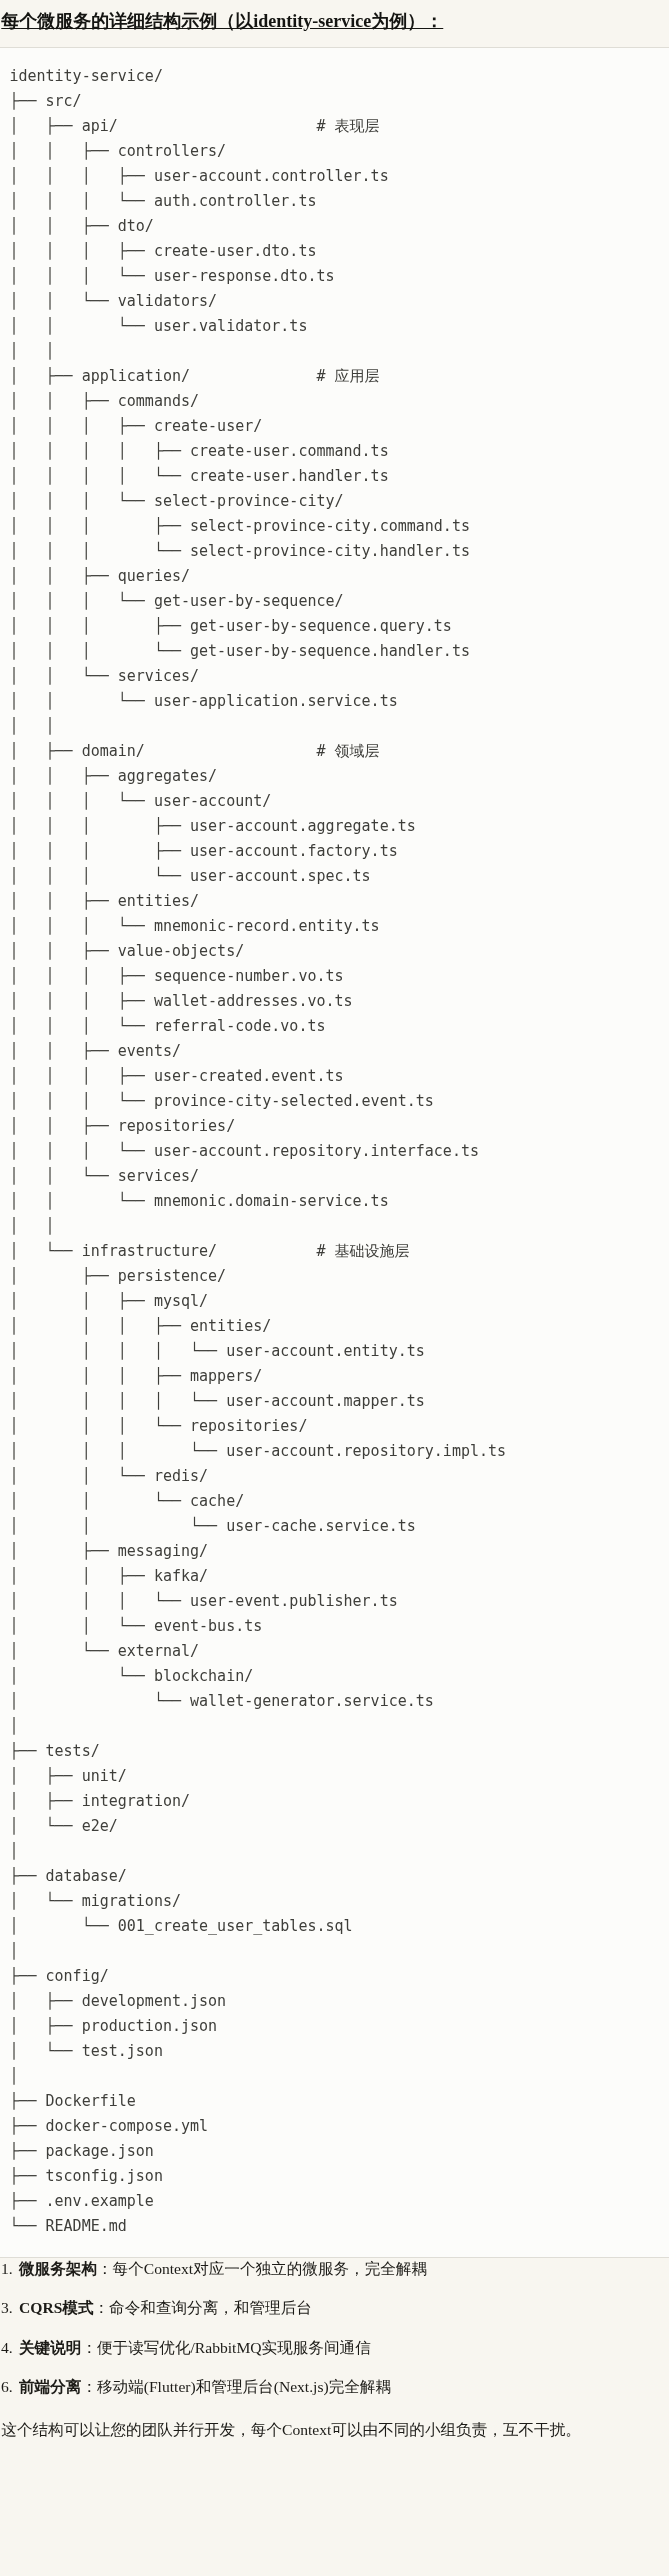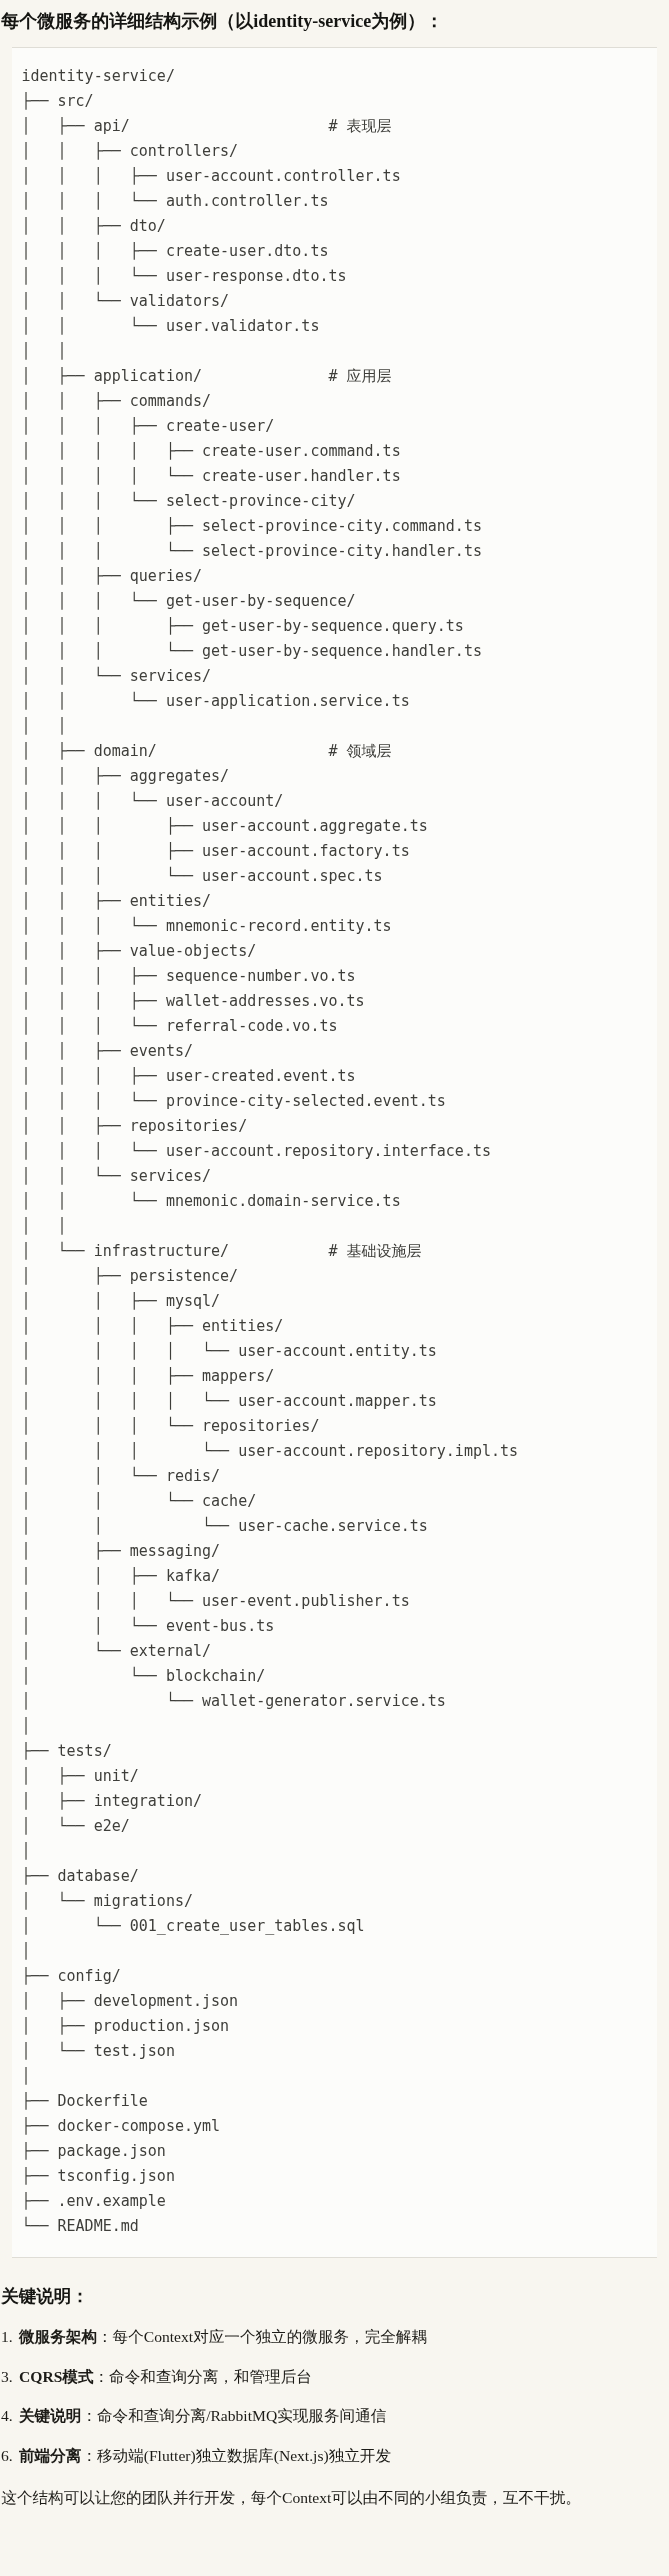--- a/index.html
+++ b/index.html
@@ -14,24 +14,25 @@
   }
   .doc { width: 669px; }
 
   .page-title {
     margin: 0 0 13px 0;
     padding: 8.8px 1.3px 0 1.3px;
     font-size: 18px;
     line-height: 1.4;
     font-weight: 700;
     color: #151512;
+    text-decoration: underline;
   }
 
   pre.tree {
-    margin: 12px;
+    margin: 0;
     background: #FCFCFA;
     border-top: 0.6px solid #DFDDD6;
     border-bottom: 0.6px solid #DFDDD6;
     padding: 16.3px 9.4px 17.5px 9.4px;
     font-family: "DejaVu Sans Mono", monospace;
     font-size: 15px;
     line-height: 25px;
     color: #3E3E3A;
     white-space: pre;
     overflow: hidden;
@@ -152,40 +153,39 @@
 │   ├── production.json
 │   └── test.json
 │
 ├── Dockerfile
 ├── docker-compose.yml
 ├── package.json
 ├── tsconfig.json
 ├── .env.example
 └── README.md</pre>
 
-  <h3 class="notes-heading">关键说明：</h3>
 
   <div class="notes-list">
 
     <div class="note-item">
       <span class="num">1.</span><strong class="lbl">微服务架构</strong><span class="colon">：</span><span class="txt">每个Context对应一个独立的微服务，完全解耦</span>
     </div>
 
 
     <div class="note-item">
       <span class="num">3.</span><strong class="lbl">CQRS模式</strong><span class="colon">：</span><span class="txt">命令和查询分离，和管理后台</span>
     </div>
 
     <div class="note-item">
-      <span class="num">4.</span><strong class="lbl">关键说明</strong><span class="colon">：</span><span class="txt">命令和查询分离/RabbitMQ实现服务间通信</span>
+      <span class="num">4.</span><strong class="lbl">关键说明</strong><span class="colon">：</span><span class="txt">便于读写优化/RabbitMQ实现服务间通信</span>
     </div>
 
 
     <div class="note-item">
-      <span class="num">6.</span><strong class="lbl">前端分离</strong><span class="colon">：</span><span class="txt">移动端(Flutter)独立数据库(Next.js)独立开发</span>
+      <span class="num">6.</span><strong class="lbl">前端分离</strong><span class="colon">：</span><span class="txt">移动端(Flutter)和管理后台(Next.js)完全解耦</span>
     </div>
 
   </div>
 
   <p class="closing-note">这个结构可以让您的团队并行开发，每个Context可以由不同的小组负责，互不干扰。</p>
 
 </div>
 
 
 </body></html>

